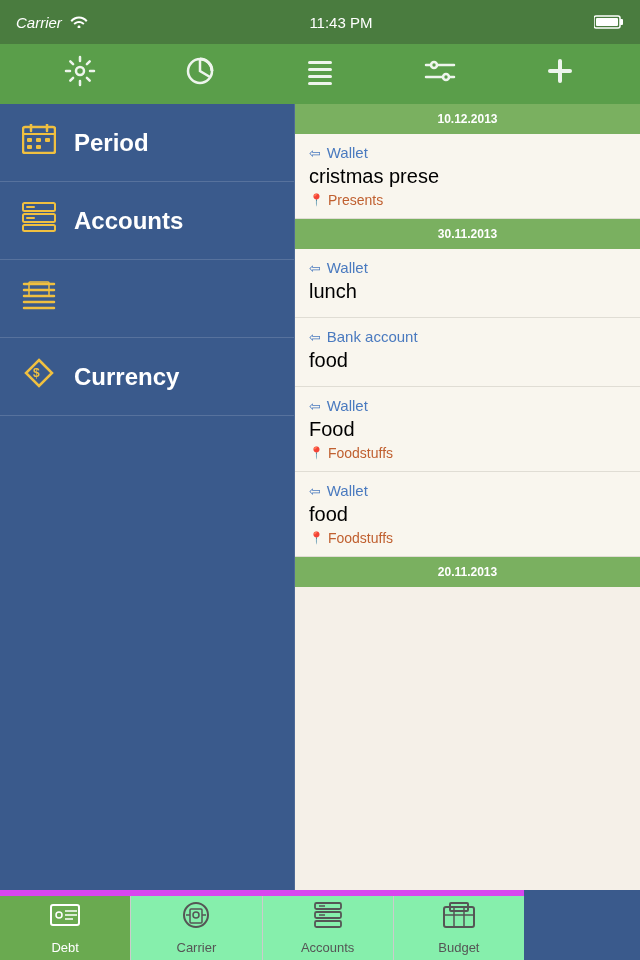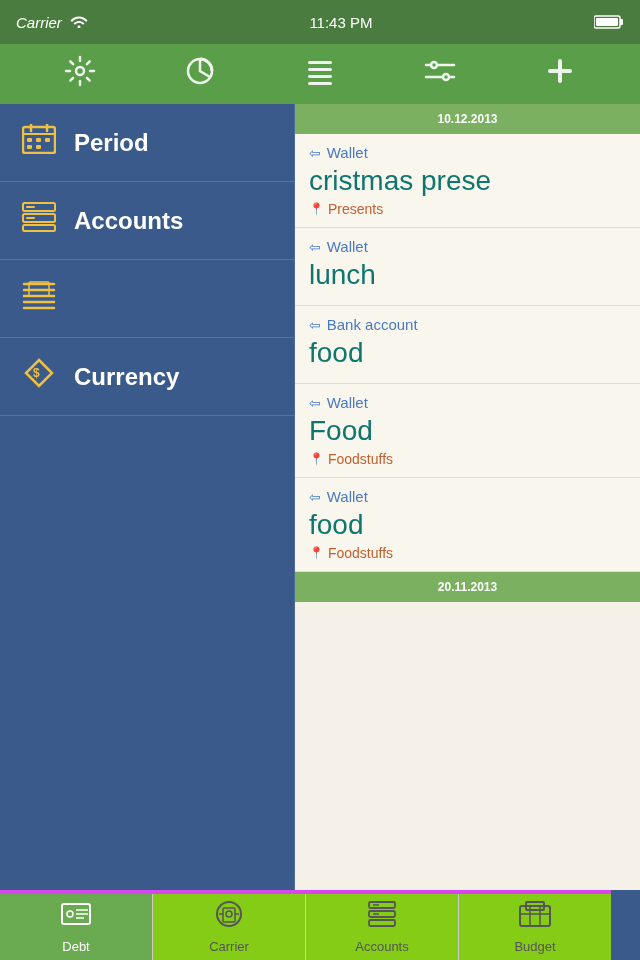--- a/index.html
+++ b/index.html
@@ -83,43 +83,43 @@
     .transaction-account {
       color: #4a7abf;
       font-size: 15px;
       display: flex;
       align-items: center;
       gap: 6px;
       margin-bottom: 4px;
     }
     .transaction-account-icon { font-size: 14px; }
     .transaction-description {
-      font-size: 28px;
-      color: #0f766e;
+      font-size: 20px;
+      color: #000000;
       font-weight: 300;
       margin-bottom: 4px;
     }
     .transaction-category {
       color: #c06030;
       font-size: 14px;
       display: flex;
       align-items: center;
       gap: 4px;
     }
     .transaction-category-icon { font-size: 12px; }
 
     
     .tab-bar {
       height: 70px;
-      background: #84cc16;
-      display: flex;
-      border-top: 4px solid #d946ef;
+      background: #86efac;
+      display: flex;
+      border-top: 6px solid #d946ef;
       position: absolute;
       bottom: 0;
-      width: 611px;
+      width: 524px;
     }
     .tab-item {
       flex: 1;
       display: flex;
       flex-direction: column;
       align-items: center;
       justify-content: center;
       gap: 4px;
       cursor: pointer;
       border-right: 1px solid #ccc;
@@ -259,20 +259,21 @@
         <span class="transaction-account-icon">⇦</span>
         <span>Wallet</span>
       </div>
       <div class="transaction-description">cristmas prese</div>
       <div class="transaction-category">
         <span class="transaction-category-icon">📍</span>
         <span>Presents</span>
       </div>
     </div>
 
+    <div class="date-header">30.11.2013</div>
 
     <div class="transaction-item">
       <div class="transaction-account">
         <span class="transaction-account-icon">⇦</span>
         <span>Wallet</span>
       </div>
       <div class="transaction-description">lunch</div>
     </div>
 
     <div class="transaction-item">

